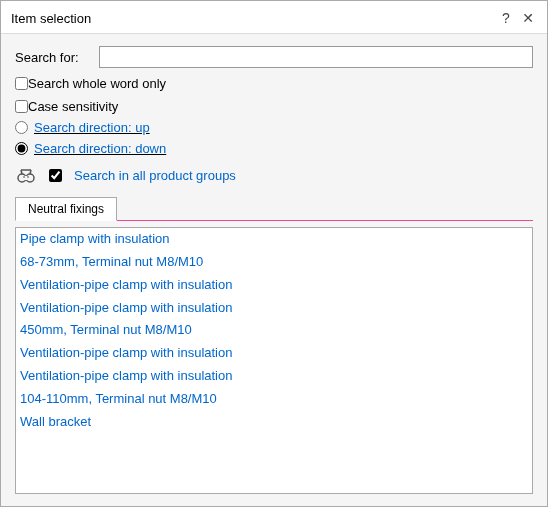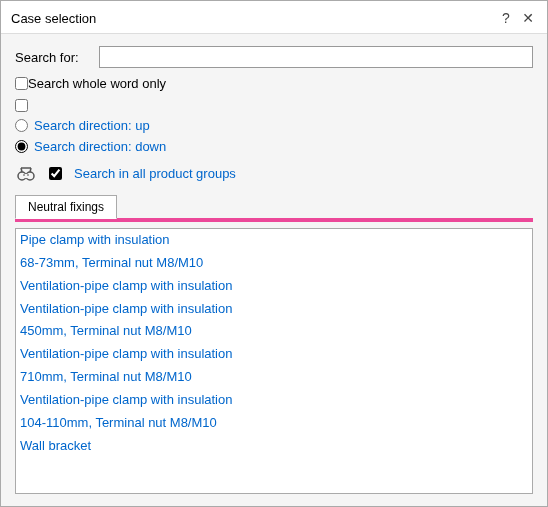--- a/index.html
+++ b/index.html
@@ -107,20 +107,21 @@
 
     .checkbox-label {
       color: #000;
       cursor: pointer;
     }
 
     .radio-row {
       display: flex;
       align-items: center;
       gap: 6px;
+      text-decoration: underline;
     }
 
     .radio-input {
       width: 13px;
       height: 13px;
       cursor: pointer;
       accent-color: #000;
     }
 
     .radio-label {
@@ -150,21 +151,21 @@
       accent-color: #000;
     }
 
     .search-groups-label {
       color: #0066cc;
       cursor: pointer;
     }
 
     .tab-bar {
       display: flex;
-      border-bottom: 4px solid #ec4899;
+      border-bottom: 1px solid #ec4899;
       margin-top: 4px;
     }
 
     .tab {
       padding: 4px 12px;
       border: 1px solid #aaa;
       border-bottom: none;
       background: #e8e8e8;
       cursor: pointer;
       color: #000;
@@ -198,41 +199,42 @@
       overflow: hidden;
       text-overflow: ellipsis;
     }
   </style>
 </head>
 <body>
 
 <div class="dialog">
 
   <div class="title-bar">
-    <span class="title-bar-title">Case selection</span>
+    <span class="title-bar-title">Item selection</span>
     <div class="title-bar-controls">
       <button class="title-btn">?</button>
       <button class="title-btn">✕</button>
     </div>
   </div>
 
   <div class="content">
 
     <div class="search-for-row">
       <span class="search-for-label">Search for:</span>
       <input class="search-input" type="text" style="">
     </div>
 
     <div class="checkbox-row">
       <input type="checkbox" class="checkbox-input" style="">
       <label class="checkbox-label">Search whole word only</label>
     </div>
 
     <div class="checkbox-row">
       <input type="checkbox" class="checkbox-input" style="">
+      <label class="checkbox-label">Case sensitivity</label>
     </div>
 
     <div class="radio-row">
       <input type="radio" name="direction" class="radio-input" style="">
       <label class="radio-label">Search direction: up</label>
     </div>
 
     <div class="radio-row">
       <input type="radio" name="direction" class="radio-input" checked="" style="">
       <label class="radio-label">Search direction: down</label>
@@ -260,21 +262,20 @@
     </div>
 
     <div class="list-container">
 
     <div class="list-item">Pipe clamp with insulation</div>
         <div class="list-item">68-73mm, Terminal nut M8/M10</div>
         <div class="list-item">Ventilation-pipe clamp with insulation</div>
         <div class="list-item">Ventilation-pipe clamp with insulation</div>
         <div class="list-item">450mm, Terminal nut M8/M10</div>
         <div class="list-item">Ventilation-pipe clamp with insulation</div>
-        <div class="list-item">710mm, Terminal nut M8/M10</div>
         <div class="list-item">Ventilation-pipe clamp with insulation</div>
         <div class="list-item">104-110mm, Terminal nut M8/M10</div>
         <div class="list-item">Wall bracket</div>
       </div>
 
   </div>
 
 </div>
 
 </body></html>

